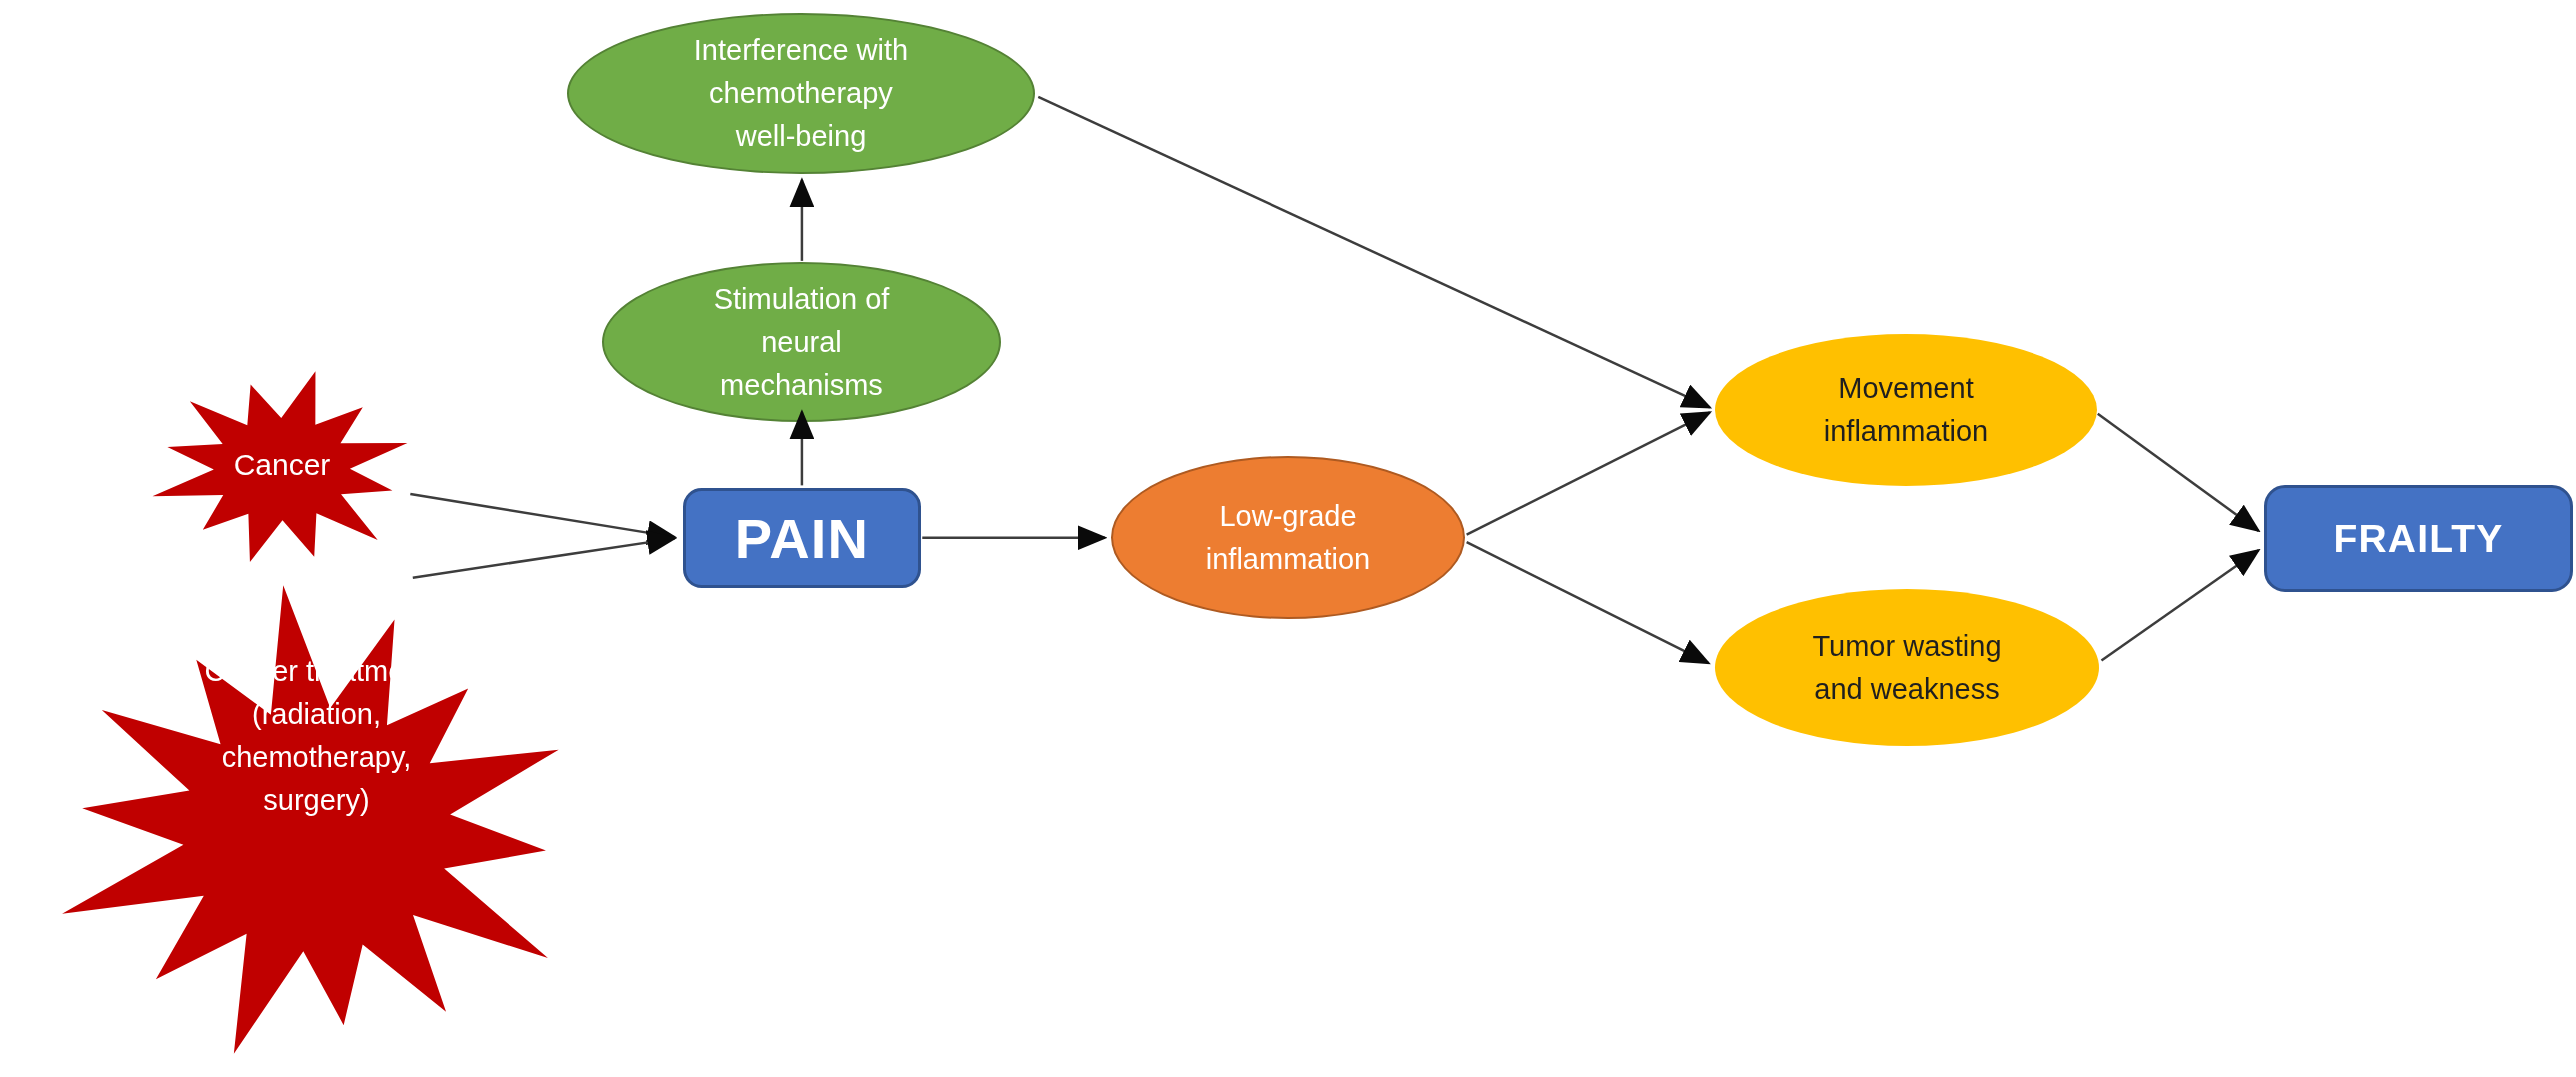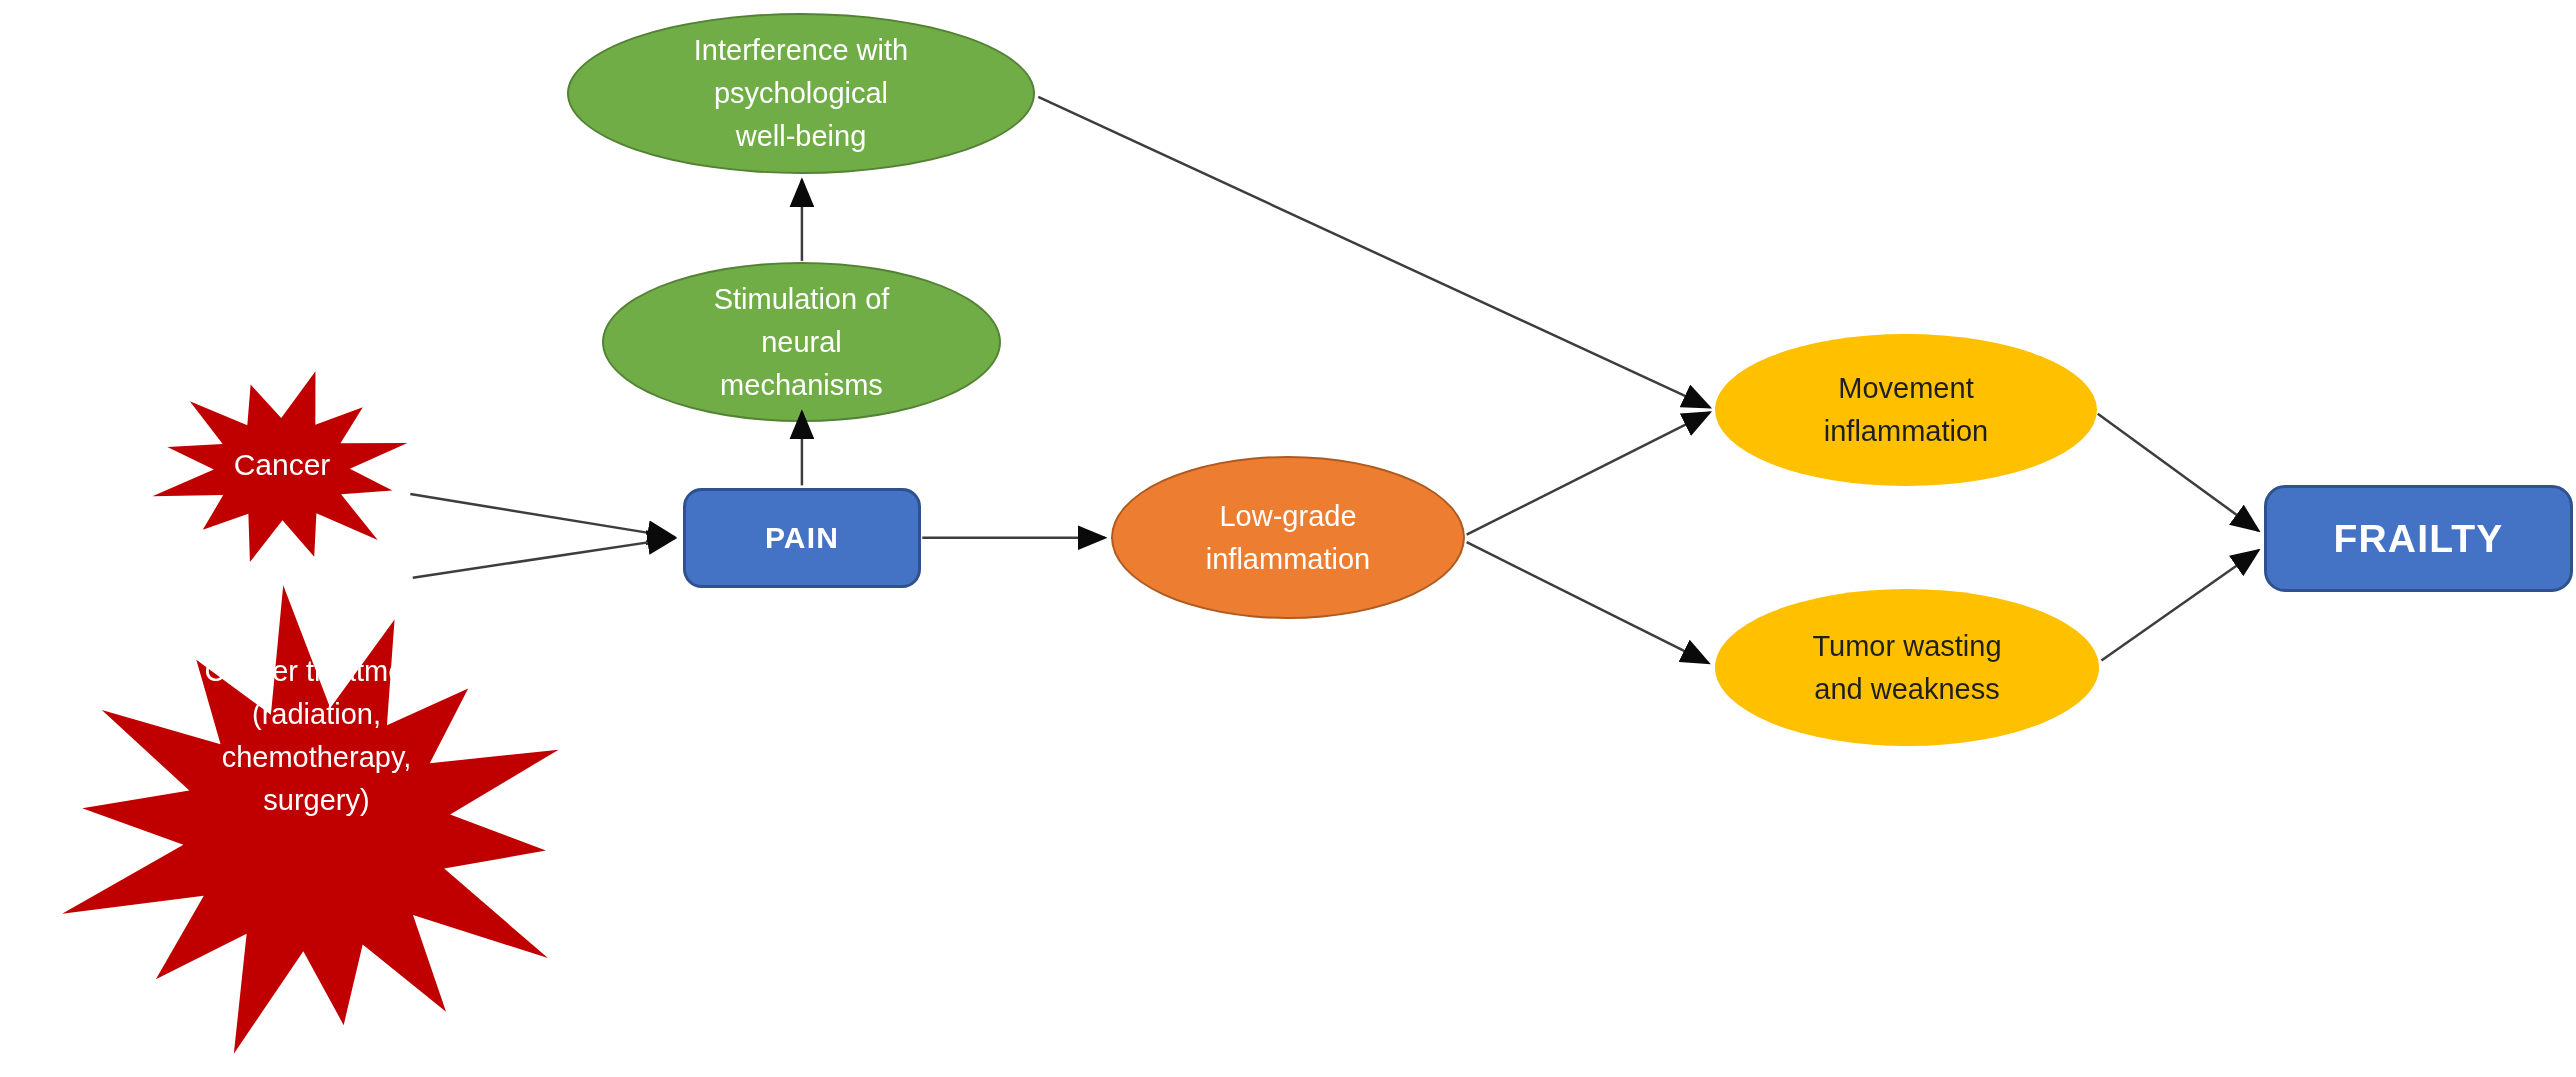--- a/index.html
+++ b/index.html
@@ -38,21 +38,21 @@
     border: 3.1px solid var(--node-blue-border);
     color: var(--text-light);
     font-weight: bold;
   }
   .starlabel { color: var(--text-light); z-index: 4; }
 
   .body-text { font-size: 29px; line-height: 43px; }
 
   #node-interference { left: 567px;  top: 12.5px;   width: 468px; height: 161px; }
   #node-stimulation  { left: 602px;  top: 262px;  width: 399px; height: 160px; }
-  #node-pain         { left: 683px; top: 488px;  width: 238px; height: 100px; border-radius: 18.7px; font-size: 30px; letter-spacing: 1.2px; text-align: right; }
+  #node-pain         { left: 683px; top: 488px;  width: 238px; height: 100px; border-radius: 18.7px; font-size: 56px; letter-spacing: 1.2px; text-align: right; }
   #node-inflammation { left: 1111px; top: 456px;  width: 354px; height: 163px; }
   #node-movement     { left: 1715px; top: 334px;  width: 382px; height: 152px; }
   #node-muscle       { left: 1715px; top: 589px;  width: 384px; height: 157px; }
   #node-frailty      { left: 2264px; top: 485px;  width: 309px; height: 107px; border-radius: 21px; font-size: 39px; letter-spacing: 1.2px; }
 
   #label-tumor  { left: 186px; top: 437px;  width: 192px; height: 54px;  font-size: 30px; line-height: 37px; }
   #label-cancer { left: 123px; top: 630px; width: 387px; height: 212px; }
 </style>
 </head>
 <body>
@@ -70,21 +70,21 @@
 
   <div class="node starlabel body-text" id="label-cancer">
     <span class="label">Cancer treatment
 (radiation,
 chemotherapy,
 surgery)</span>
   </div>
 
   <div class="node ellipse green body-text" id="node-interference">
     <span class="label">Interference with
-psychological
+chemotherapy
 well-being</span>
   </div>
 
   <div class="node ellipse green body-text" id="node-stimulation">
     <span class="label">Stimulation of
 neural
 mechanisms</span>
   </div>
 
   <div class="node bluebox" id="node-pain">

